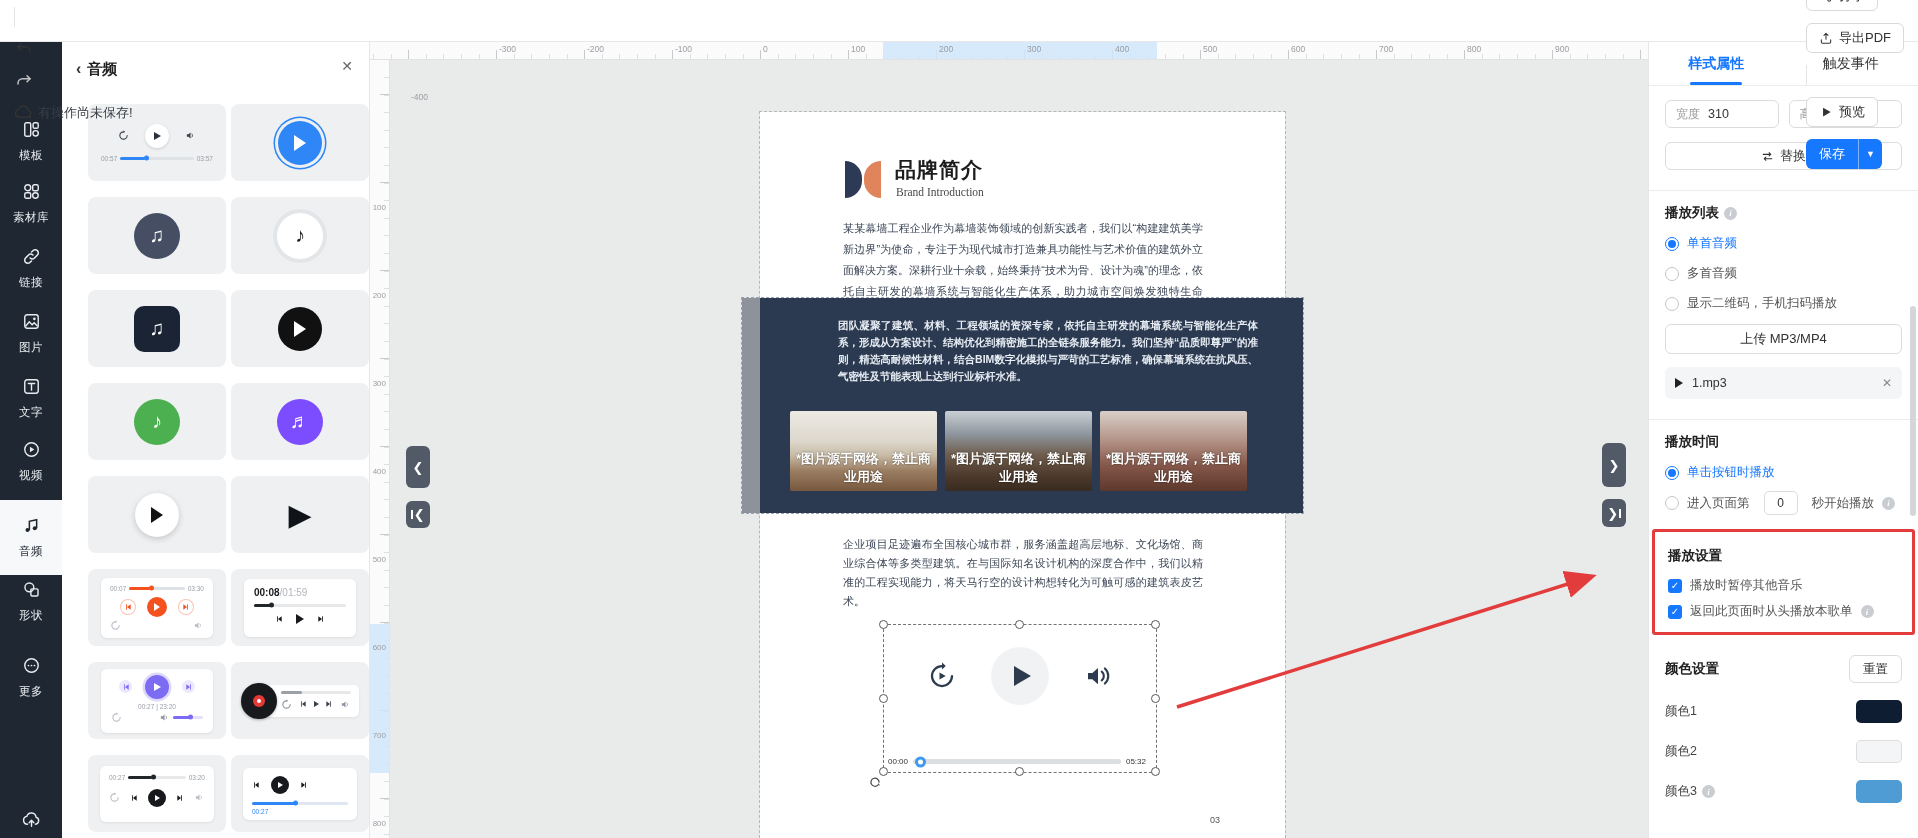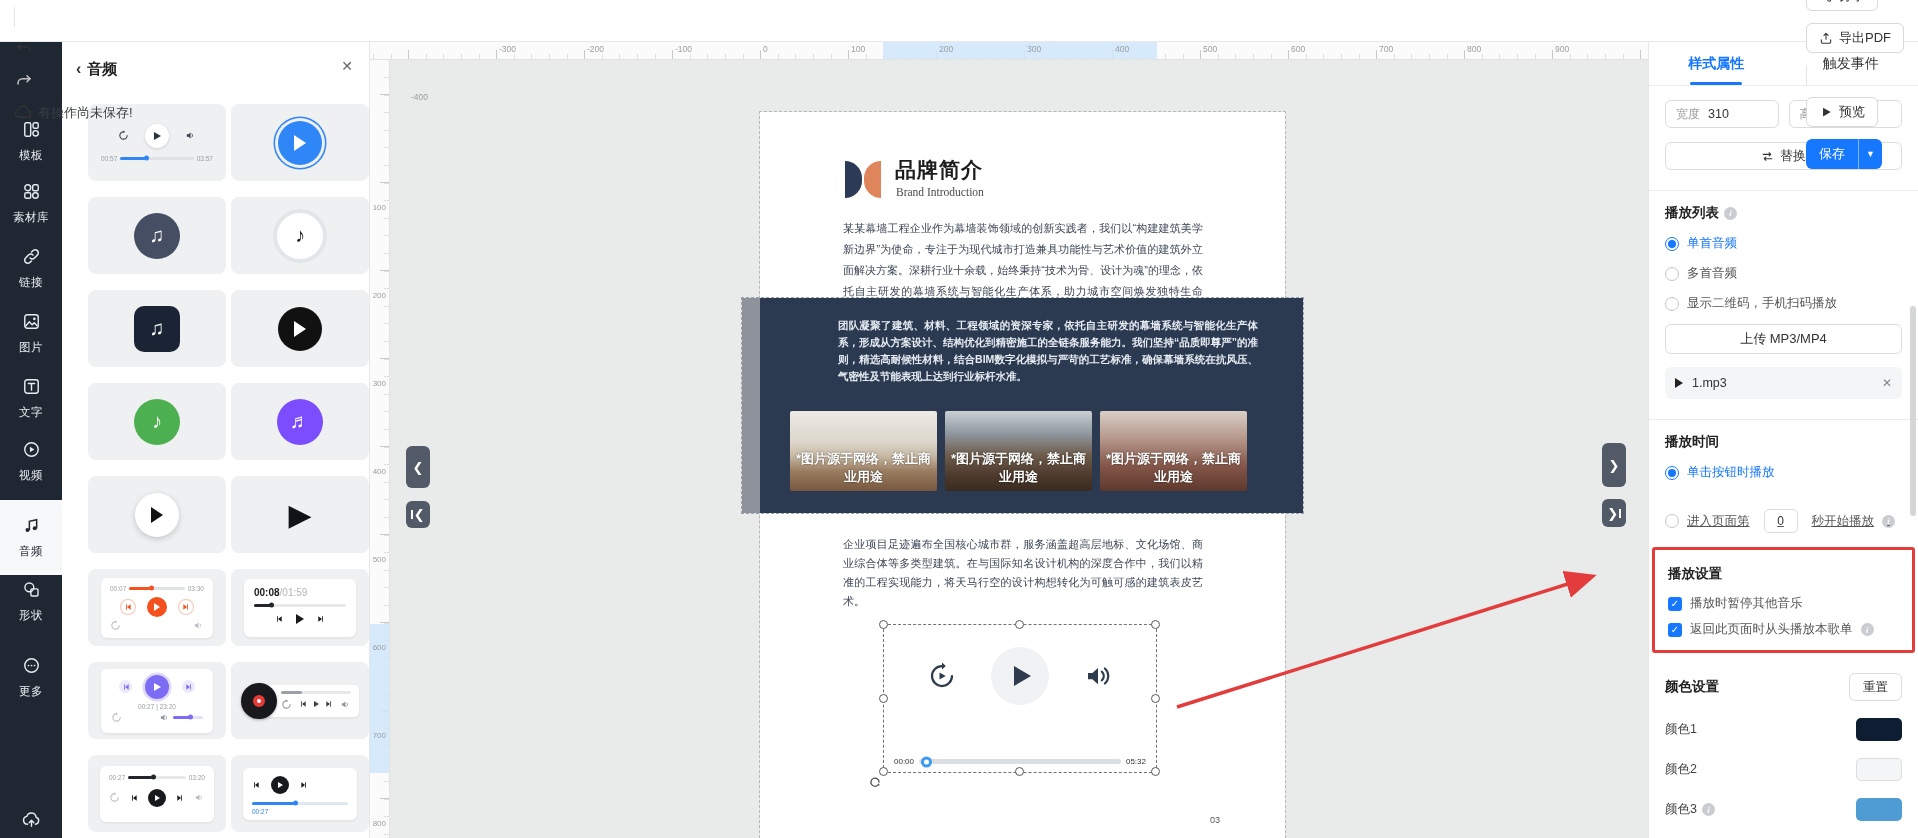--- a/index.html
+++ b/index.html
@@ -106,21 +106,21 @@
   .p2 { position:absolute; left:83px; top:423px; width:360px; font-size:11px; line-height:19px; color:#3c4656; text-align:justify; }
   .pagenum { position:absolute; left:450px; top:703px; font-size:9px; color:#555; }
 
   
   .widget { position:absolute; left:123px; top:512px; width:274px; height:149px; border:1.5px dashed #6f7377; }
   .handle { position:absolute; width:9px; height:9px; border-radius:50%; background:#fff; border:1px solid #595959; z-index:3; }
   .w-icons { position:absolute; left:0; top:22px; width:100%; display:flex; align-items:center; justify-content:center; gap:34px; }
   .w-play { width:58px; height:58px; border-radius:50%; background:#f1f2f3; display:flex; align-items:center; justify-content:center; }
   .w-play .tri { border-width:10px 0 10px 17px; border-color:transparent transparent transparent #2e3b4e; margin-left:4px; }
   .w-icons svg { width:30px; height:30px; }
-  .w-prog { position:absolute; left:10px; right:10px; bottom:6px; display:flex; align-items:center; gap:5px; }
+  .w-prog { position:absolute; left:4px; right:10px; bottom:6px; display:flex; align-items:center; gap:5px; }
   .w-prog .time { font-size:8px; color:#333; }
   .w-prog .bar { flex:1; height:5px; background:#dcdfe2; border-radius:3px; position:relative; }
   .w-prog .knob { position:absolute; left:2px; top:50%; transform:translateY(-50%); width:11px; height:11px;
     border-radius:50%; background:#fff; border:3px solid #3e9af0; }
   .rot-handle { position:absolute; left:-16px; bottom:-16px; width:14px; height:14px; }
 
   
   .props { position:absolute; right:0; top:42px; width:270px; height:796px; background:#fff;
     border-left:1px solid #e7e7e7; z-index:50; padding:0 16px; }
   .ptabs { display:flex; height:44px; border-bottom:1px solid #ececec; margin:0 -16px; }
@@ -744,21 +744,21 @@
 
     <div class="pdivider"></div>
 
     <div class="sec-title">
       <span>播放时间</span>
     </div>
     <div class="radio-row sel-txt">
       <span class="radio sel"></span>
         <span>单击按钮时播放</span>
     </div>
-    <div class="radio-row" style="margin-top:28px;text-decoration:underline;">
+    <div class="radio-row" style="margin-top:10px;">
       <span class="radio"></span>
         <span>进入页面第</span>
         <span class="sec-input">0</span>
         <span>秒开始播放</span>
         <span class="info-i">i</span>
     </div>
 
     <div class="red-wrap">
       <div class="sec-title">
         <span>播放设置</span>

